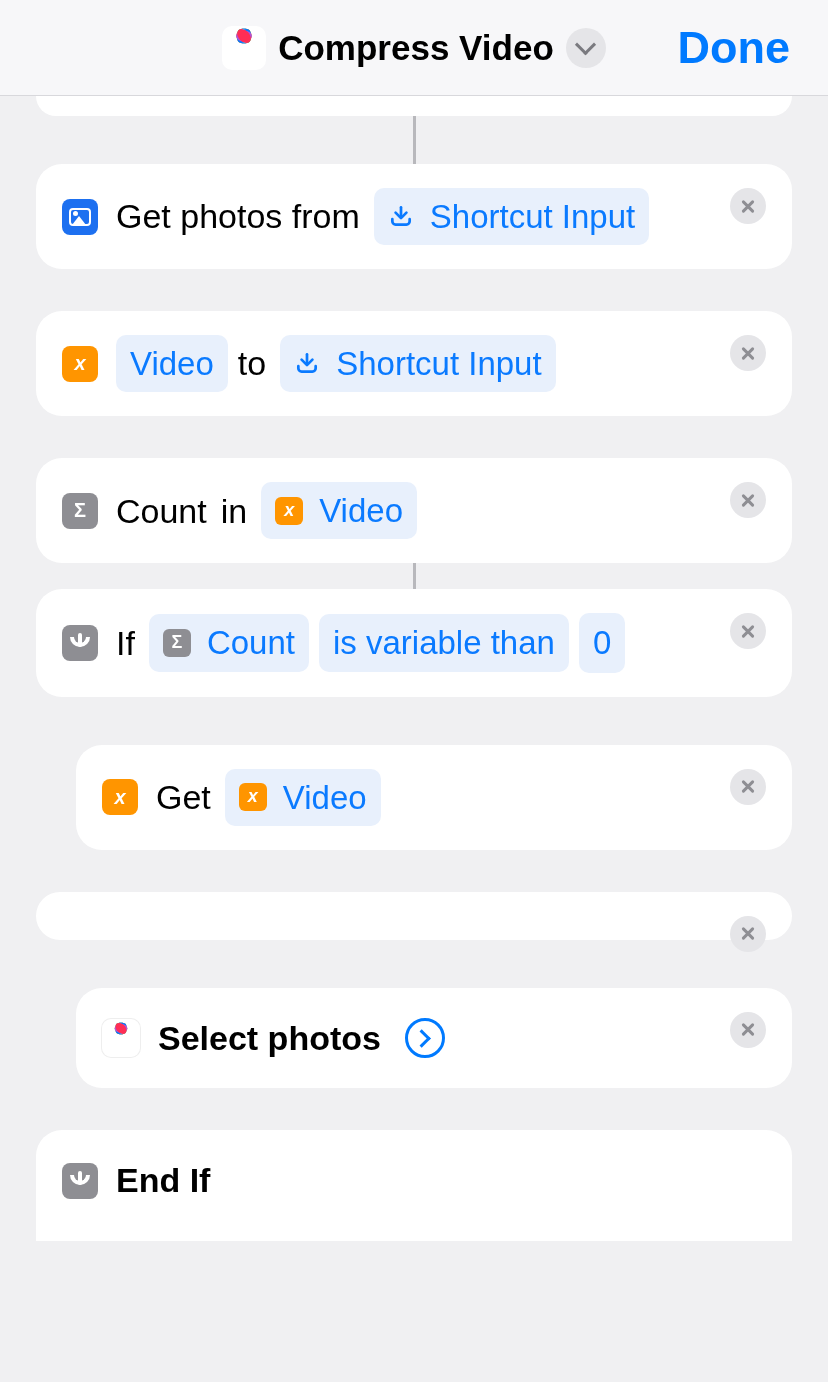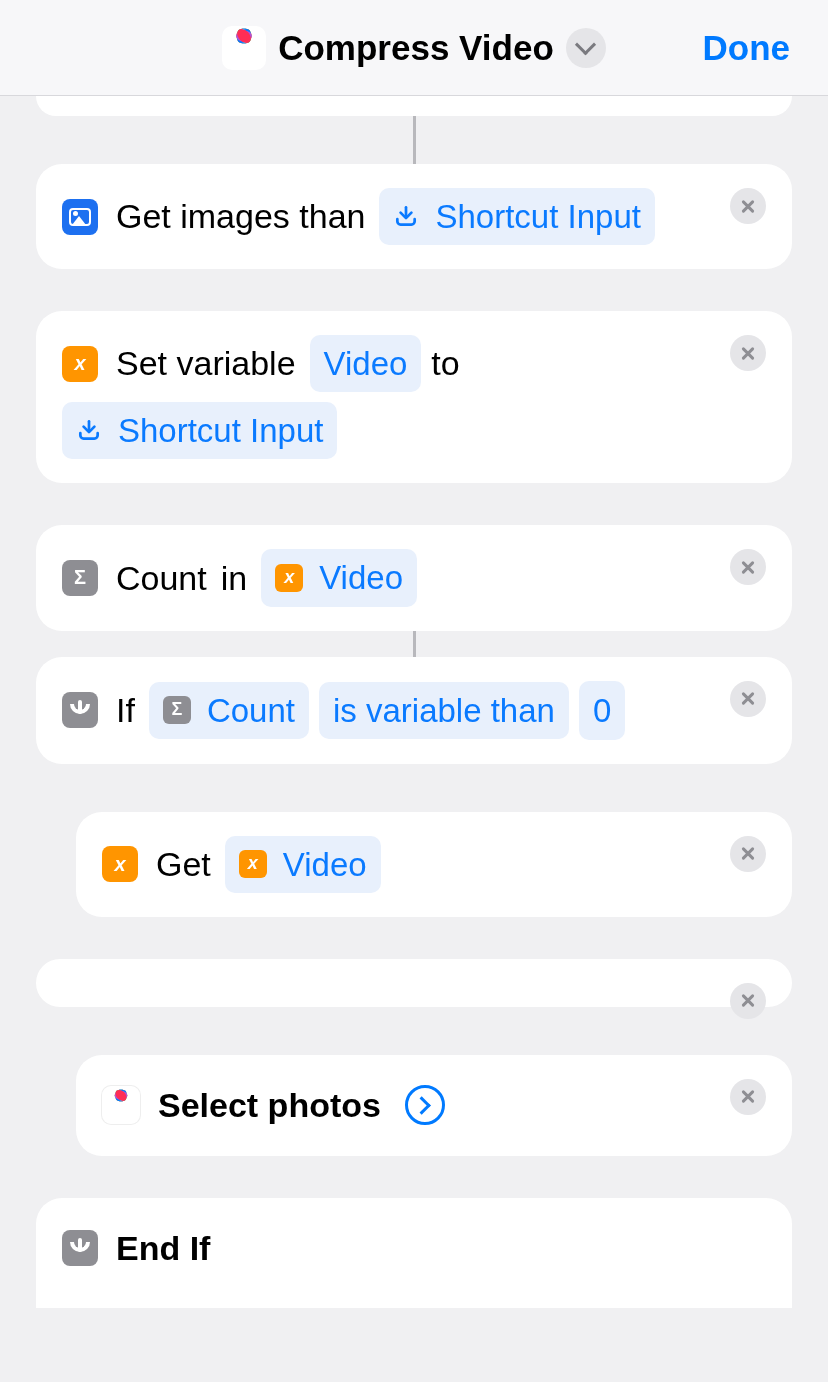--- a/index.html
+++ b/index.html
@@ -65,21 +65,21 @@
     .chevron-down {
       width: 15px;
       height: 15px;
       border-right: 3px solid #7a7a7f;
       border-bottom: 3px solid #7a7a7f;
       transform: rotate(45deg) translate(-2px, -2px);
     }
     .done-btn {
       position: absolute;
       right: 38px;
-      font-size: 35px;
+      font-size: 45px;
       font-weight: 600;
       color: #007aff;
     }
     .content {
       padding: 0 36px 36px 36px;
     }
     .partial-card {
       background: #fff;
       border-radius: 0 0 26px 26px;
       height: 20px;
@@ -303,21 +303,21 @@
 <div class="content">
   <div class="partial-card"></div>
   <div class="connector"></div>
 
   <div class="card">
     <div class="close-btn"></div>
     <div class="action-row">
       <div class="icon-box icon-blue">
           <div class="img-glyph"></div>
         </div>
-      <span class="txt">Get images than</span>
+      <span class="txt">Get photos from</span>
       <span class="token">
         <span class="token-icon token-icon-input">
           <svg viewBox="0 0 24 24" fill="none" stroke="#0a7aff" stroke-width="2.5" stroke-linecap="round" stroke-linejoin="round">
               <path d="M12 3v8"></path>
               <path d="M7 8l5 5 5-5"></path>
               <path d="M4 14v2a3 3 0 003 3h10a3 3 0 003-3v-2"></path>
             </svg>
         </span>
         <span>Shortcut Input</span>
       </span>
@@ -325,21 +325,20 @@
   </div>
 
   <div class="gap-s"></div>
 
   <div class="card">
     <div class="close-btn"></div>
     <div class="action-row">
       <div class="icon-box icon-orange">
           <span class="icon-inner">x</span>
         </div>
-      <span class="txt">Set variable</span>
       <span class="token">
           <span>Video</span>
         </span>
       <span class="txt">to</span>
       <span class="token">
         <span class="token-icon token-icon-input">
           <svg viewBox="0 0 24 24" fill="none" stroke="#0a7aff" stroke-width="2.5" stroke-linecap="round" stroke-linejoin="round">
               <path d="M12 3v8"></path>
               <path d="M7 8l5 5 5-5"></path>
               <path d="M4 14v2a3 3 0 003 3h10a3 3 0 003-3v-2"></path>

